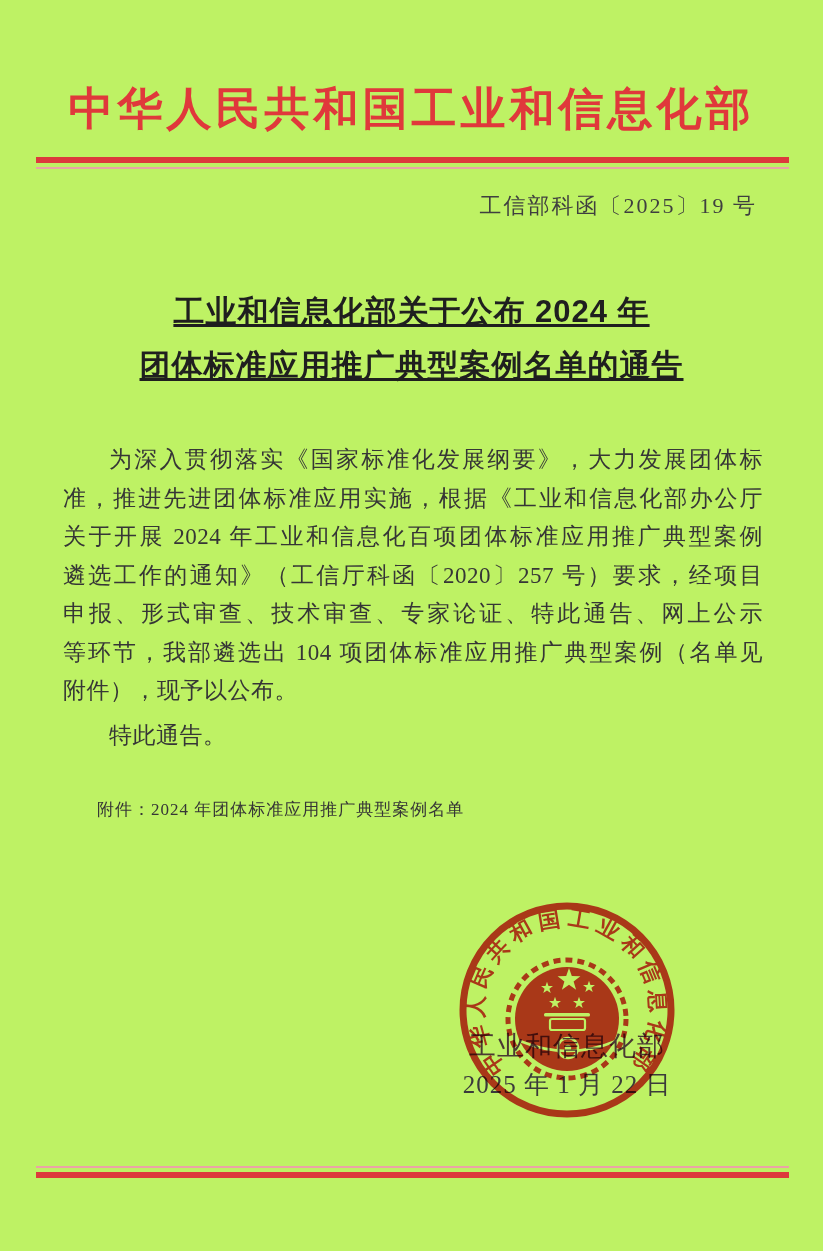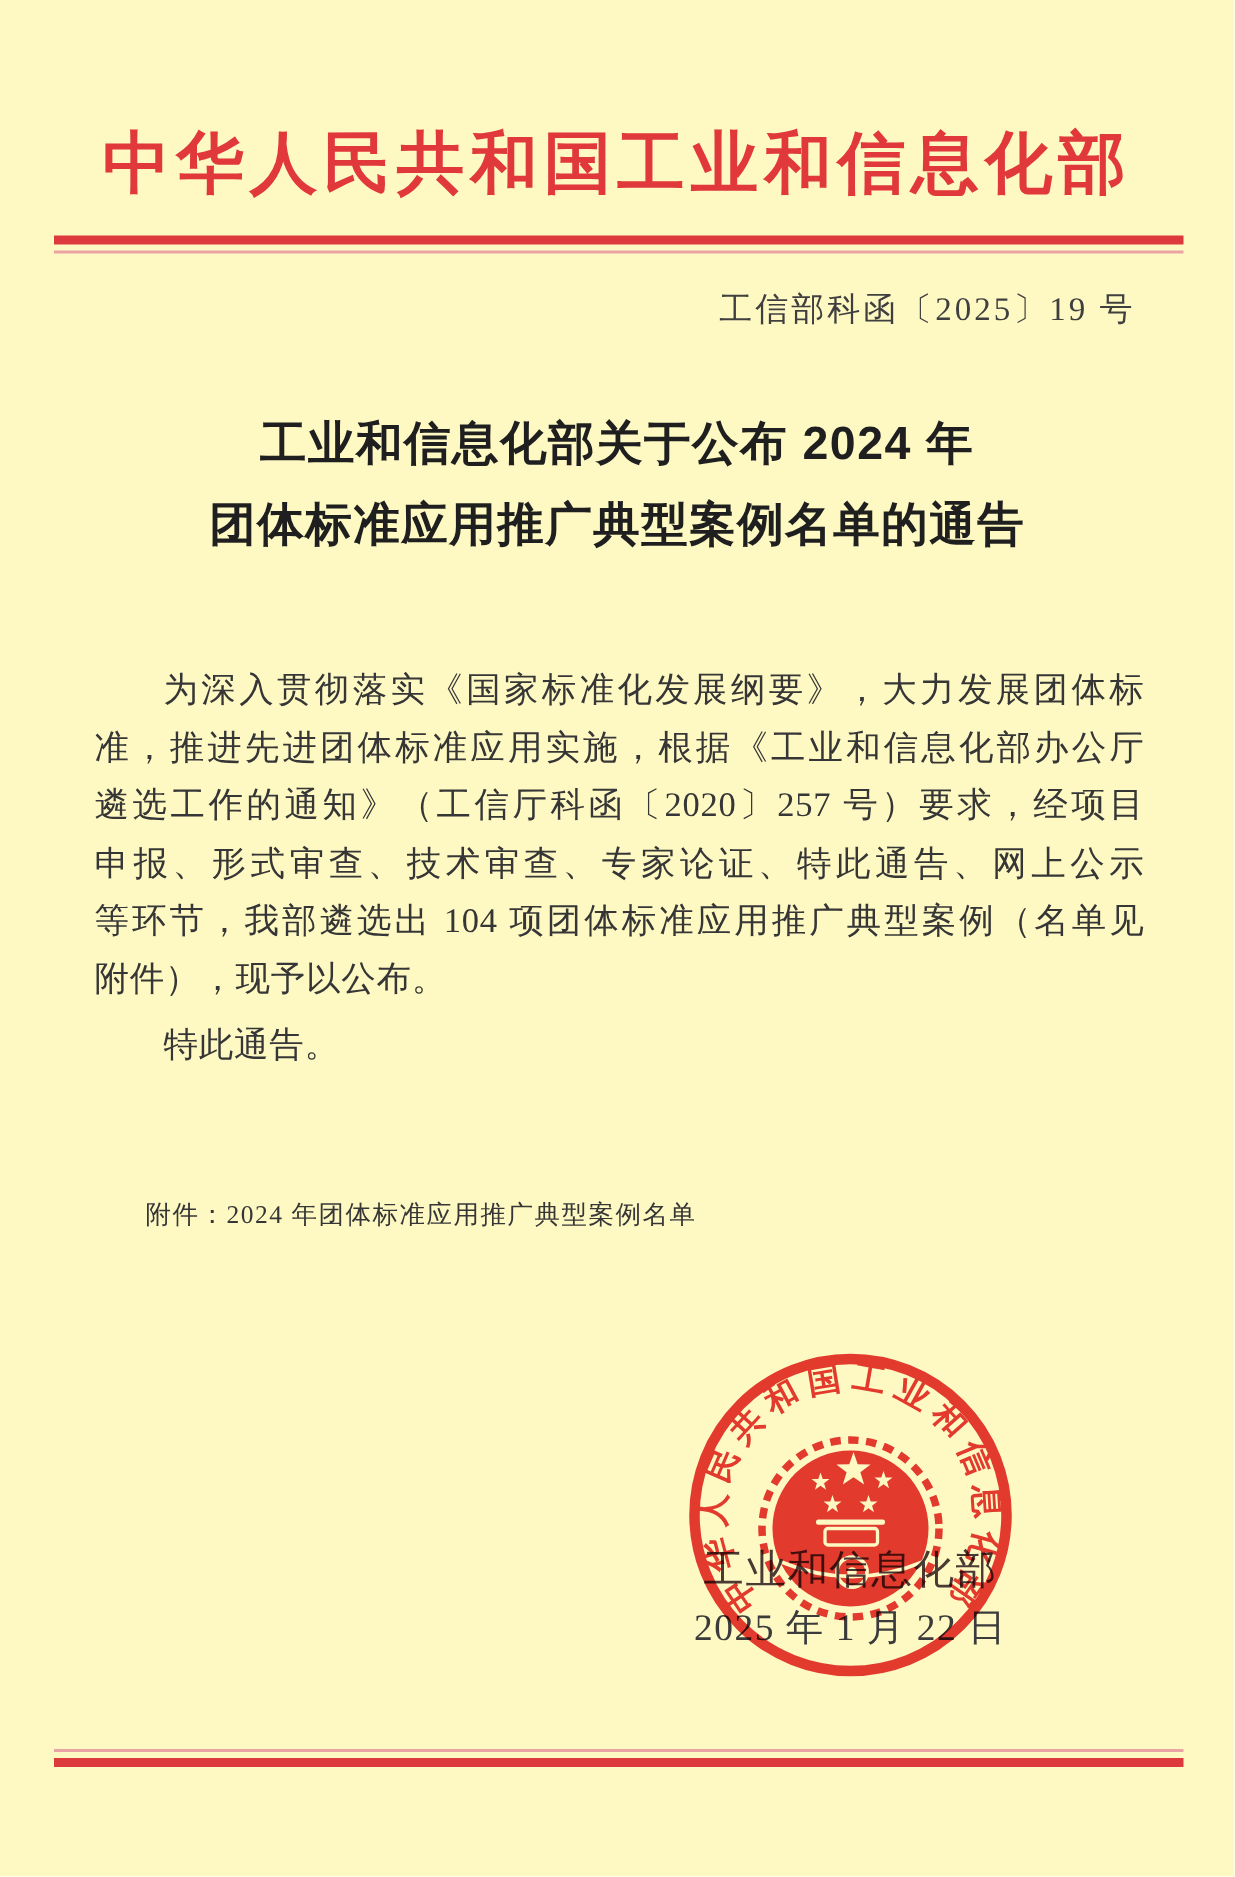--- a/index.html
+++ b/index.html
@@ -2,21 +2,21 @@
 <html><head>
 <meta charset="utf-8">
 <style>
   * { margin: 0; padding: 0; box-sizing: border-box; }
   html, body { background: #ffffff; }
   .page {
     position: relative;
     width: 823px;
     height: 1251px;
     margin: 0 auto;
-    background: #fef9c3;
+    background: #bef264;
     overflow: hidden;
     font-family: "Liberation Serif", "DejaVu Serif", serif;
   }
 
   
   .ministry-header {
     position: absolute;
     top: 80px; left: 0; right: 0;
     text-align: center;
     color: #e0383b;
@@ -41,28 +41,29 @@
     font-size: 22px;
     color: #3f3f3f;
     letter-spacing: 2px;
     white-space: nowrap;
     margin-left: 40px;
   }
 
   
   .notice-title {
     position: absolute;
-    top: 269px; left: 0; right: 0;
+    top: 285px; left: 0; right: 0;
     text-align: center;
     color: #1f1f1f;
     font-size: 31px;
     font-weight: bold;
     line-height: 54px;
     letter-spacing: 1px;
     font-family: "Liberation Sans", "DejaVu Sans", sans-serif;
+    text-decoration: underline;
   }
 
   
   .body-text {
     position: absolute;
     top: 441px; left: 63px;
     width: 700px;
     font-size: 23px;
     color: #363636;
     letter-spacing: 0.5px;
@@ -141,20 +142,21 @@
   <div class="doc-number">工信部科函〔2025〕19 号</div>
 
   <div class="notice-title">
     <div>工业和信息化部关于公布 2024 年</div>
     <div>团体标准应用推广典型案例名单的通告</div>
   </div>
 
   <div class="body-text">
     <div class="body-line justify indent2">为深入贯彻落实《国家标准化发展纲要》，大力发展团体标</div>
     <div class="body-line justify">准，推进先进团体标准应用实施，根据《工业和信息化部办公厅</div>
+    <div class="body-line justify">关于开展 2024 年工业和信息化百项团体标准应用推广典型案例</div>
     <div class="body-line justify">遴选工作的通知》（工信厅科函〔2020〕257 号）要求，经项目</div>
     <div class="body-line justify">申报、形式审查、技术审查、专家论证、特此通告、网上公示</div>
     <div class="body-line justify">等环节，我部遴选出 104 项团体标准应用推广典型案例（名单见</div>
     <div class="body-line">附件），现予以公布。</div>
     <div class="body-line indent2 closing-line">特此通告。</div>
   </div>
 
   <div class="attachment-line">附件：2024 年团体标准应用推广典型案例名单</div>
 
   <div class="agency-signature">工业和信息化部</div>

